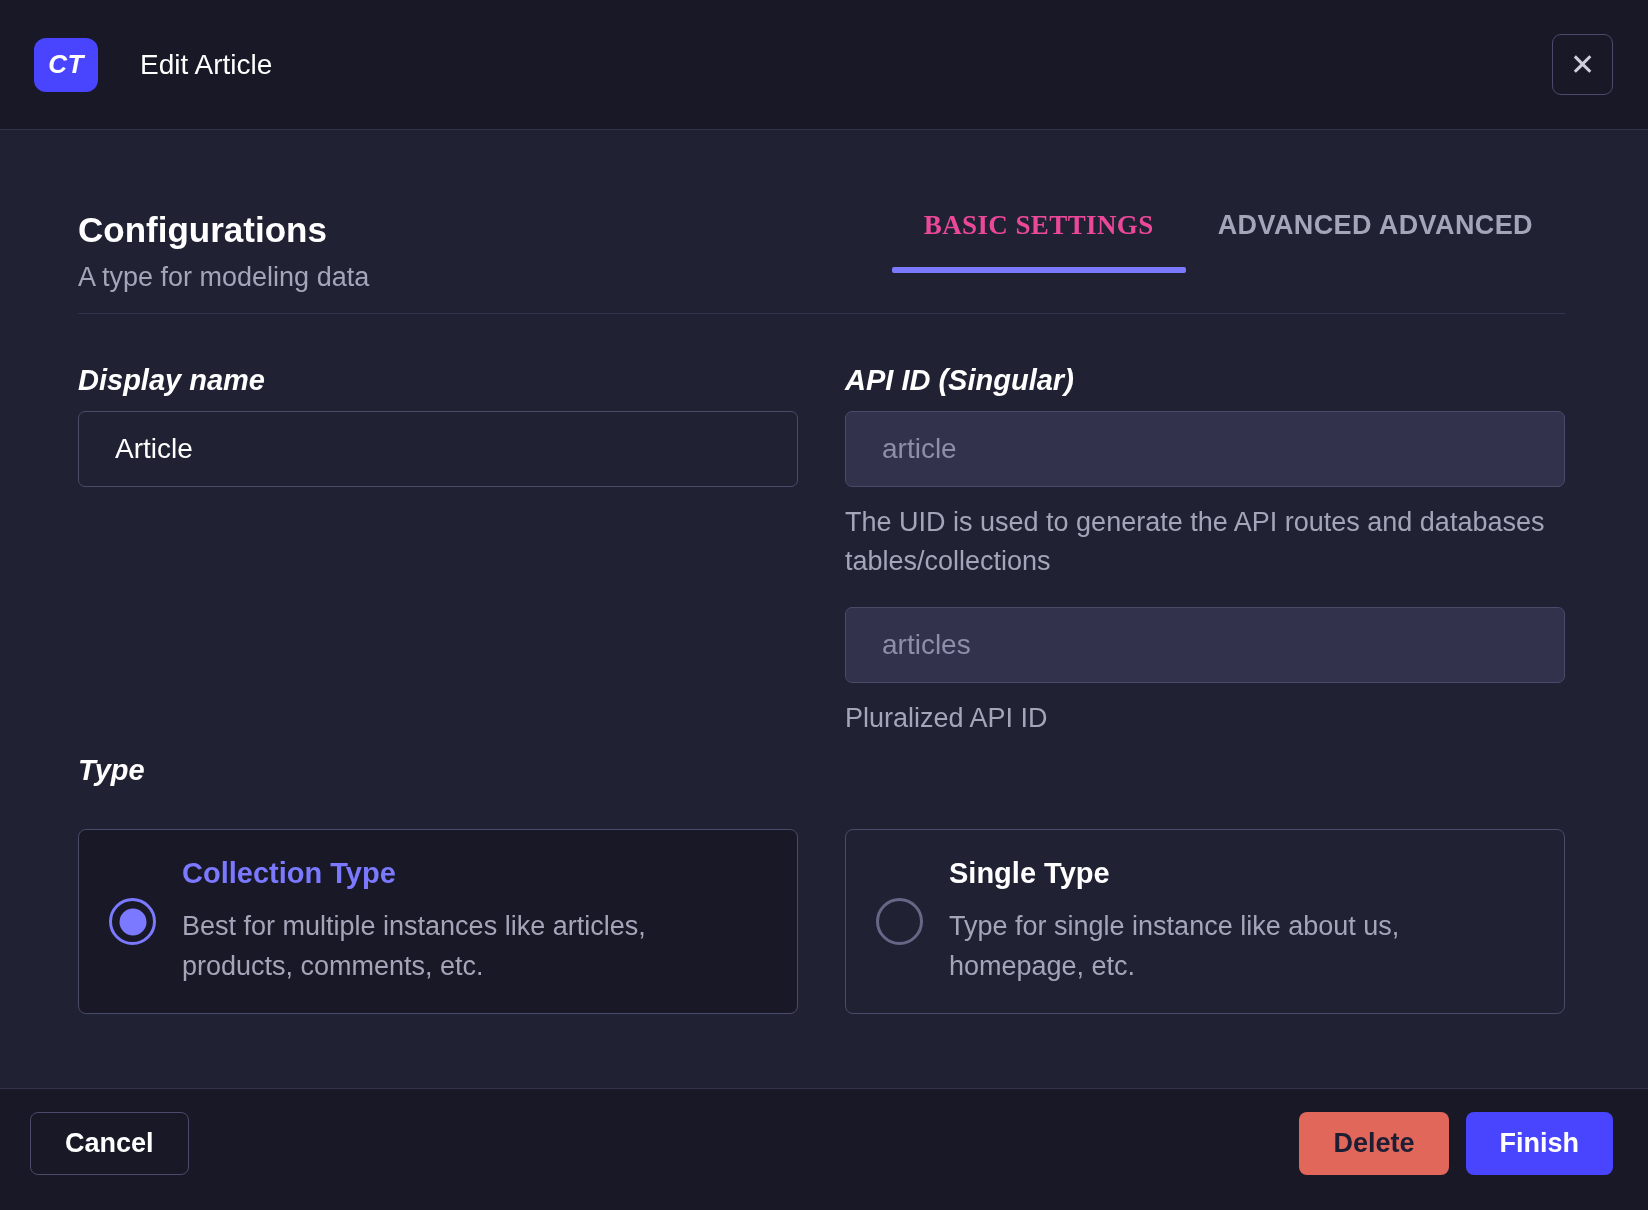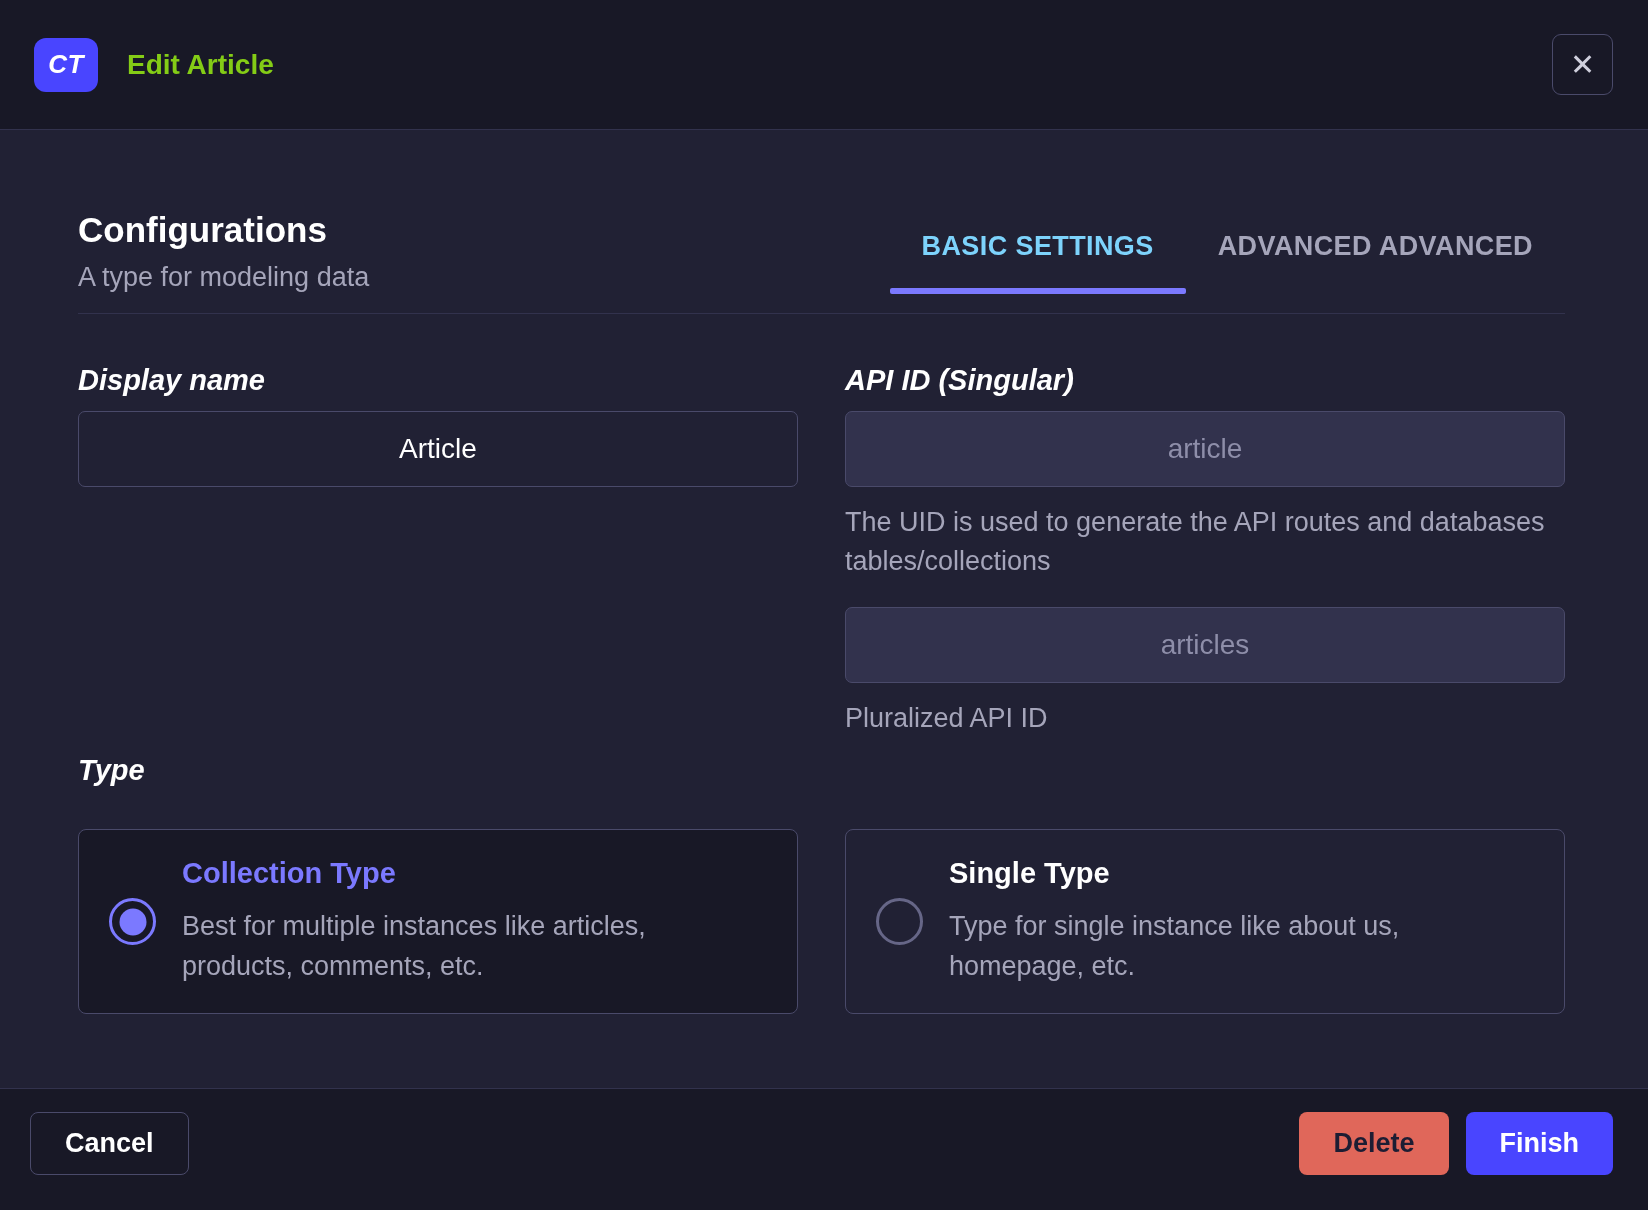--- a/index.html
+++ b/index.html
@@ -13,64 +13,64 @@
     height: 130px; flex: 0 0 130px; background: #181826;
     border-bottom: 1px solid #32324d;
     display: flex; align-items: center; padding: 0 35px 0 34px;
   }
   .ct-badge {
     width: 64px; height: 54px; background: #4945ff; border-radius: 12px;
     color: #ffffff; font-style: italic; font-weight: 700; font-size: 26px;
     display: flex; align-items: center; justify-content: center;
     letter-spacing: 0.5px;
   }
-  .modal-title { color: #84cc16; font-size: 28px; font-weight: 700; margin-left: 29px; }
+  .modal-title { color: #ffffff; font-size: 28px; font-weight: 400; margin-left: 42px; }
   .close-btn {
     margin-left: auto; width: 61px; height: 61px;
     background: transparent; border: 1px solid #4a4a6a; border-radius: 9px;
     color: #cfcfdc; font-size: 30px; line-height: 1; cursor: pointer;
     display: flex; align-items: center; justify-content: center;
     font-family: "Liberation Sans", sans-serif;
   }
 
   
   .modal-body { flex: 1 1 auto; background: #212134; padding: 0 83px 0 78px; }
 
   .config-row {
-    display: flex; justify-content: space-between; align-items: center;
+    display: flex; justify-content: space-between; align-items: flex-start;
     border-bottom: 1px solid #32324d; margin-top: 80px;
   }
   .config-head { padding-bottom: 20px; }
   .section-title { color: #ffffff; font-size: 35px; font-weight: 700; }
   .section-subtitle { color: #a5a5ba; font-size: 27px; margin-top: 12px; }
 
   .tabs { display: flex; align-items: flex-end; }
   .tab {
     position: relative; padding: 0 32px 30px; font-size: 27px; font-weight: 600;
     letter-spacing: 0.4px; color: #a5a5ba; cursor: pointer; white-space: nowrap;
   }
-  .tab.active { color: #7dd3fc; }
+  .tab.active { color: #ec4899; font-family: Liberation Serif, serif; }
   .tab.active::after {
     content: ""; position: absolute; left: 0; right: 0; bottom: -2px;
     height: 6px; background: #7b79ff; border-radius: 2px;
   }
 
   
   .form-grid { display: flex; gap: 47px; margin-top: 50px; }
   .form-col { width: 720px; flex: 0 0 720px; }
   .field-label {
     display: block; color: #ffffff; font-size: 29px; font-weight: 600;
     margin-bottom: 14px;
     font-style: italic;
   }
   .text-input {
     width: 100%; height: 76px; background: transparent;
     border: 1px solid #4a4a6a; border-radius: 7px;
     color: #ffffff; font-size: 28px; padding: 0 36px;
-    font-family: "Liberation Sans", "DejaVu Sans", sans-serif; outline: none; text-align: center;
+    font-family: "Liberation Sans", "DejaVu Sans", sans-serif; outline: none;
   }
   .text-input.disabled { background: #32324d; color: #8e8ea9; }
   .hint { color: #a5a5ba; font-size: 27px; line-height: 39px; margin-top: 16px; }
   .field-group + .field-group { margin-top: 26px; }
 
   
   .type-section { margin-top: 16px; }
   .type-cards { display: flex; gap: 47px; margin-top: 42px; }
   .type-card {
     width: 720px; flex: 0 0 720px; height: 185px;

